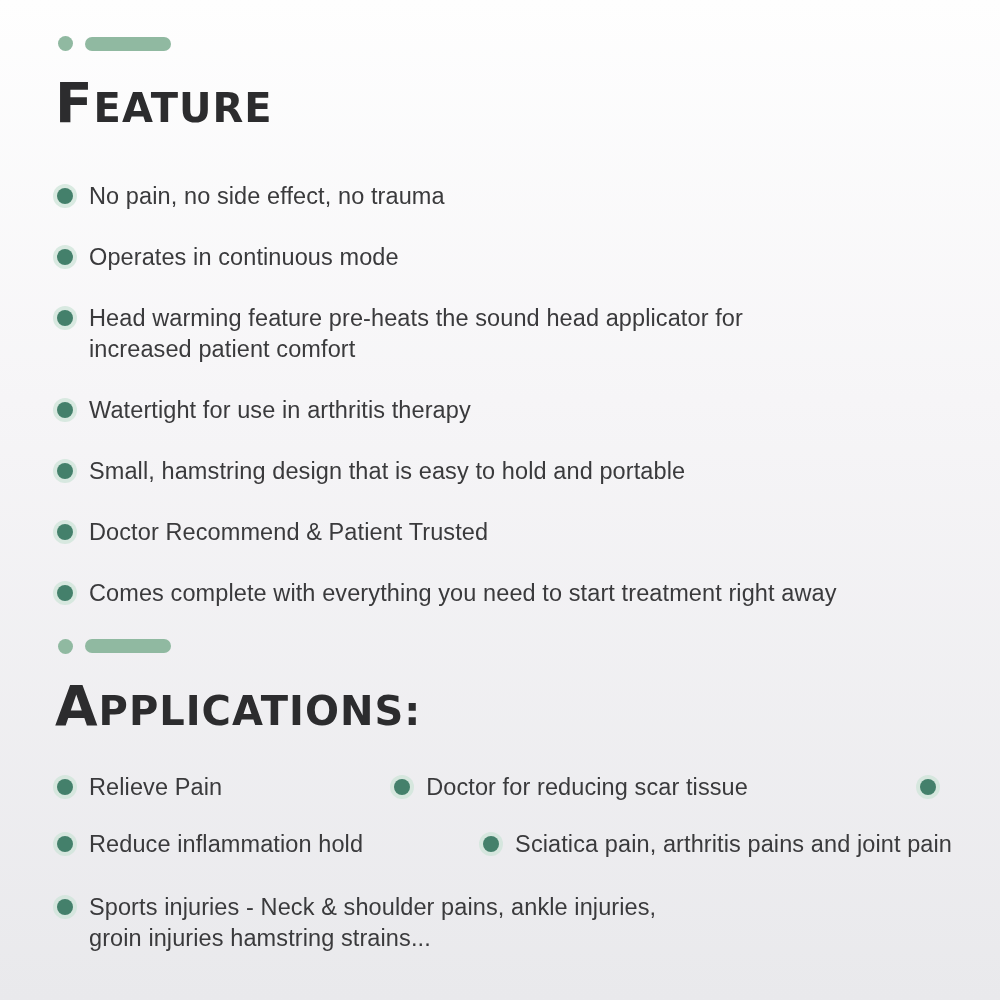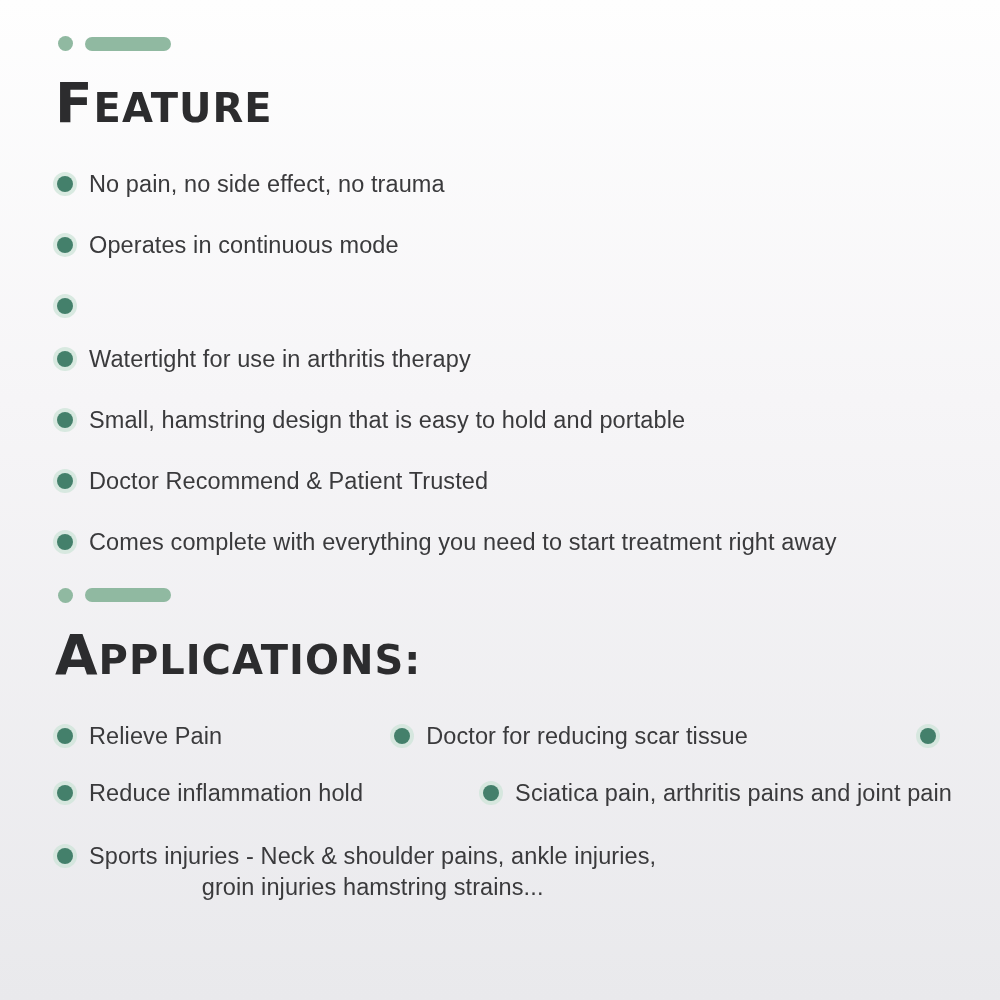--- a/index.html
+++ b/index.html
@@ -42,21 +42,21 @@
     font-size: 40px;
     line-height: 1.05;
     letter-spacing: 1px;
     color: #2c2c2e;
     text-transform: uppercase;
   }
   .section-title::first-letter {
     font-size: 55px;
   }
   .feature-list {
-    margin-top: 36px;
+    margin-top: 48px;
   }
   .bullet-item {
     display: flex;
     align-items: flex-start;
     margin-bottom: 30px;
   }
   .bullet {
     flex: 0 0 auto;
     width: 16px; height: 16px;
     border-radius: 50%;
@@ -69,21 +69,20 @@
     line-height: 31px;
     white-space: pre-line;
     letter-spacing: 0.1px;
   }
   .apps-section .accent { margin-top: 4px; }
   .apps-rows { margin-top: 36px; }
   .apps-row {
     display: flex;
     justify-content: space-between;
     margin-bottom: 26px;
-    text-align: center;
   }
   .apps-row .bullet-item { margin-bottom: 0; }
 </style>
 </head>
 <body>
 
 <div class="page">
 
   <div class="section">
     <div class="accent">
@@ -96,20 +95,22 @@
       <div class="bullet-item">
         <span class="bullet"></span>
         <span class="item-text">No pain, no side effect, no trauma</span>
       </div>
       <div class="bullet-item">
         <span class="bullet"></span>
         <span class="item-text">Operates in continuous mode</span>
       </div>
       <div class="bullet-item">
         <span class="bullet"></span>
+        <span class="item-text">Head warming feature pre-heats the sound head applicator for
+increased patient comfort</span>
       </div>
       <div class="bullet-item">
         <span class="bullet"></span>
         <span class="item-text">Watertight for use in arthritis therapy</span>
       </div>
       <div class="bullet-item">
         <span class="bullet"></span>
         <span class="item-text">Small, hamstring design that is easy to hold and portable</span>
       </div>
       <div class="bullet-item">

